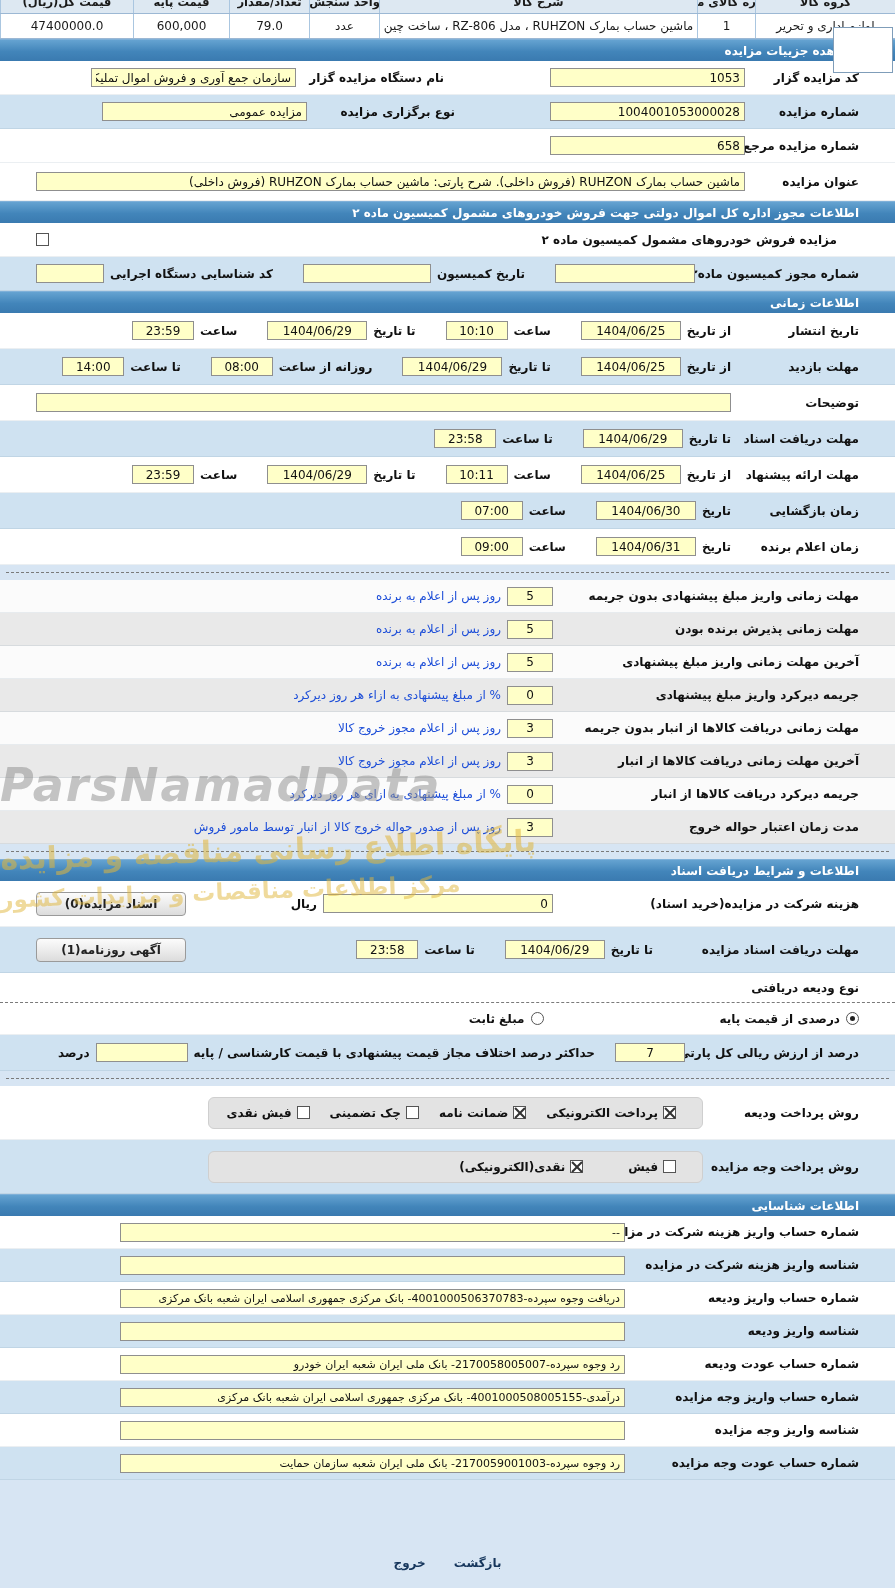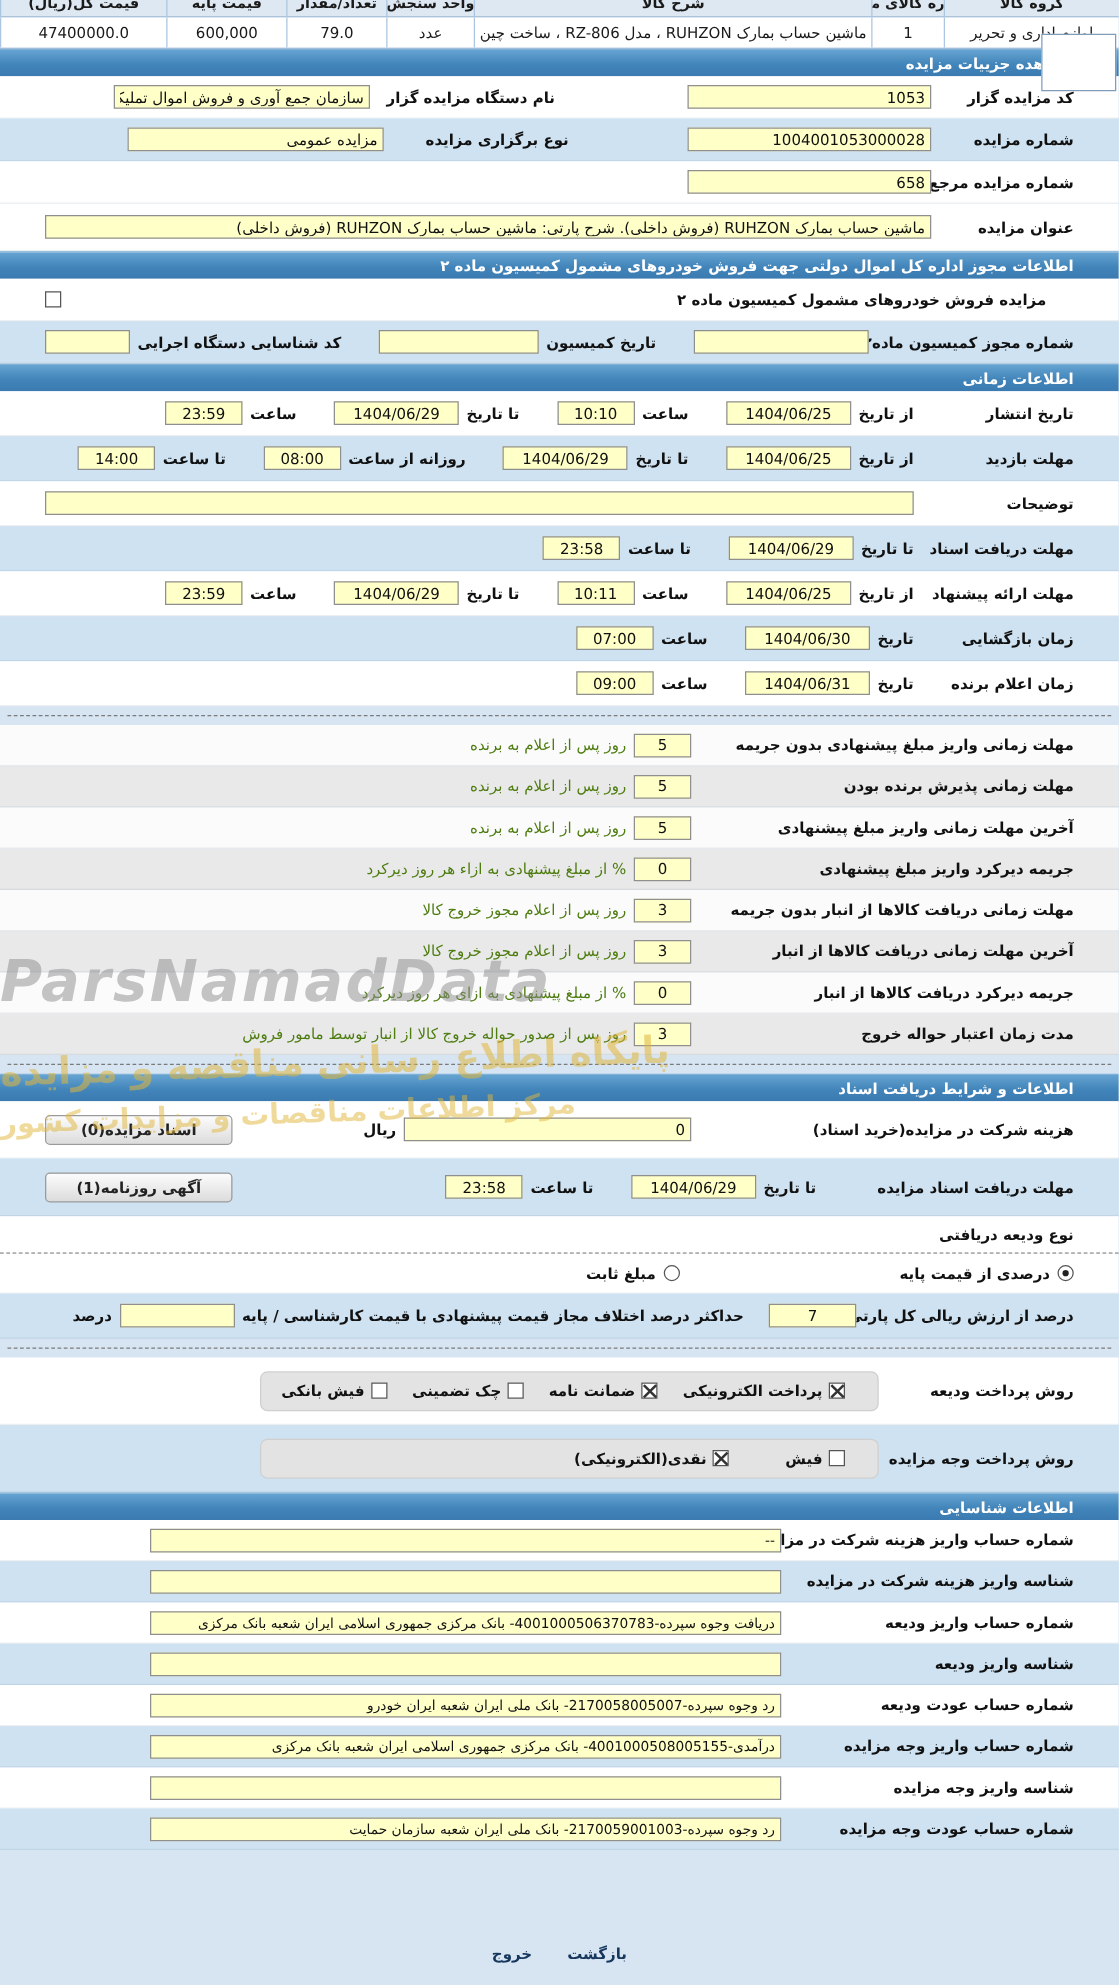--- a/index.html
+++ b/index.html
@@ -48,21 +48,21 @@
     padding:0 4px; font-family:inherit; font-size:12px; color:#111; direction:rtl;
   }
   .field.date, .field.time, .field.num { text-align:center; }
   .field.date { width:100px; }
   .field.time { width:62px; }
   .field.num  { width:46px; }
 
   .g  { margin-right:24px; }
   .lbl.main { width:122px; }
   .plbl { width:300px; }
-  .ptxt { white-space:nowrap; color:#4d7c0f; }
+  .ptxt { white-space:nowrap; color:#1d4ed8; }
   .albl { width:228px; }
   .afield { width:505px; font-size:11px; }
 
   .dashed { border-top:1px dashed #7a7a7a; margin:7px 6px; height:0; }
 
   .btn {
     width:150px; text-align:center; padding:4px 0;
     background:linear-gradient(#fcfcfc,#dcdcdc);
     border:1px solid #9a9a9a; border-radius:4px;
     font-weight:bold; font-size:12px; color:#222; cursor:pointer;
@@ -328,21 +328,21 @@
       <span class="m-item">
         <span class="cb checked"></span>
         <span class="cb-lbl">ضمانت نامه</span>
       </span>
       <span class="m-item">
         <span class="cb"></span>
         <span class="cb-lbl">چک تضمینی</span>
       </span>
       <span class="m-item">
         <span class="cb"></span>
-        <span class="cb-lbl">فیش بانکی</span>
+        <span class="cb-lbl">فیش نقدی</span>
       </span>
     </div>
   </div>
 
   <div class="row r-blue" style="min-height:54px">
     <span class="lbl" style="width:150px">روش پرداخت وجه مزایده</span>
     <div class="methods-panel" style="gap:45px">
       <span class="m-item">
         <span class="cb"></span>
         <span class="cb-lbl">فیش</span>

